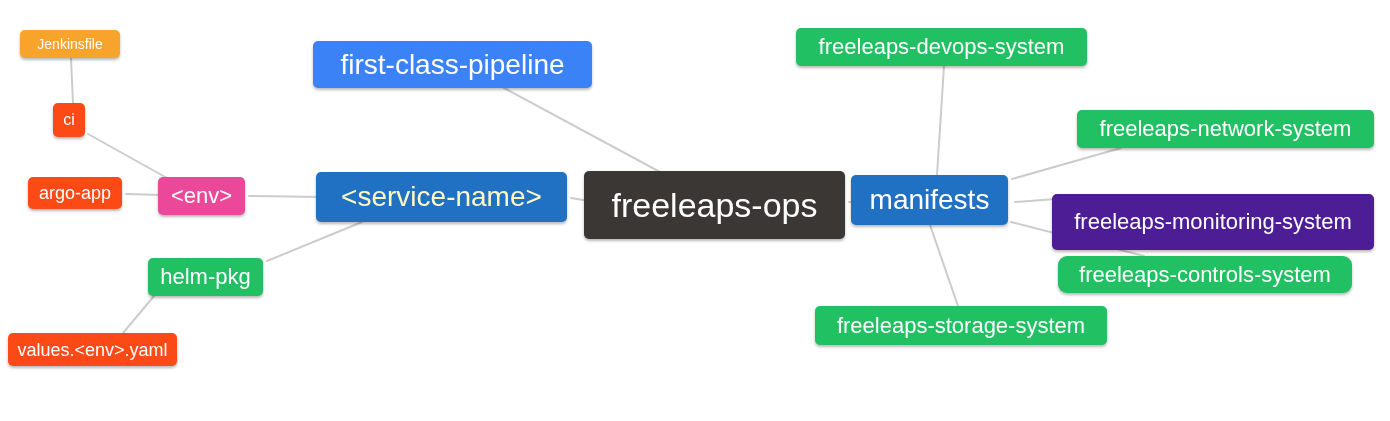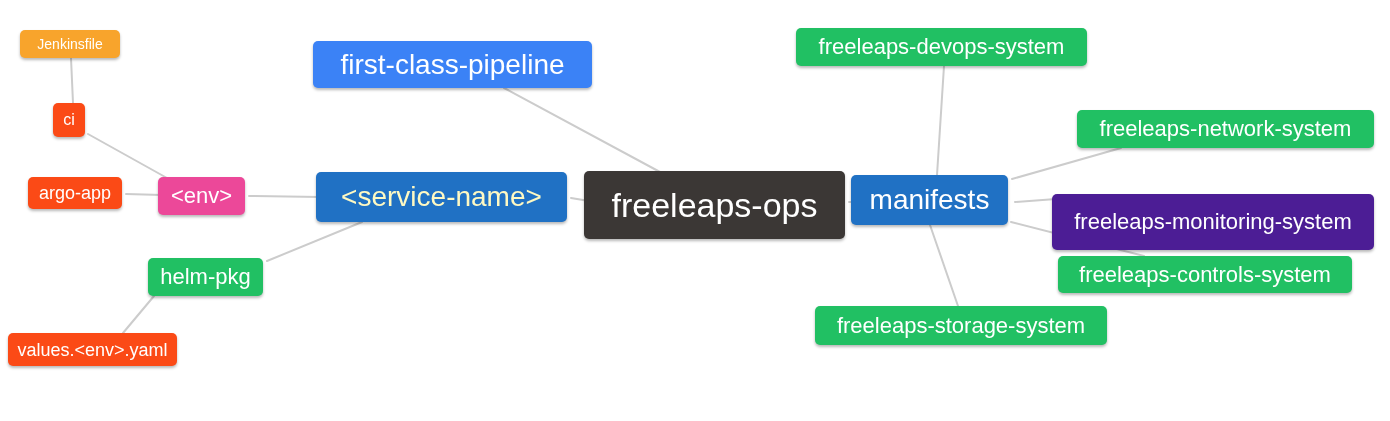--- a/index.html
+++ b/index.html
@@ -66,15 +66,15 @@
     <div class="node" style="left: 158px; top: 177px; width: 87px; height: 38px; font-size: 22px; background: #ec4899; color: rgb(255, 255, 255);">&lt;env&gt;</div>
     <div class="node" style="left: 148px; top: 258px; width: 115px; height: 38px; font-size: 22px; background: rgb(33, 192, 99); color: rgb(255, 255, 255);">helm-pkg</div>
     <div class="node" style="left: 8px; top: 333px; width: 169px; height: 33px; font-size: 18px; background: rgb(251, 74, 22); color: rgb(255, 255, 255);">values.&lt;env&gt;.yaml</div>
     <div class="node" style="left: 313px; top: 41px; width: 279px; height: 47px; font-size: 28px; background: #3b82f6; color: rgb(255, 255, 255);">first-class-pipeline</div>
     <div class="node" style="left: 316px; top: 172px; width: 251px; height: 50px; font-size: 28px; background: rgb(32, 113, 196); color: #fef9c3;">&lt;service-name&gt;</div>
     <div class="node" style="left: 584px; top: 171px; width: 261px; height: 68px; font-size: 34px; background: rgb(59, 55, 53); color: rgb(255, 255, 255);">freeleaps-ops</div>
     <div class="node" style="left: 851px; top: 175px; width: 157px; height: 50px; font-size: 28px; background: rgb(32, 113, 196); color: rgb(255, 255, 255);">manifests</div>
     <div class="node" style="left: 796px; top: 28px; width: 291px; height: 38px; font-size: 22px; background: rgb(33, 192, 99); color: rgb(255, 255, 255);">freeleaps-devops-system</div>
     <div class="node" style="left: 1053px; top: 110px; width: 297px; height: 38px; font-size: 22px; background: rgb(33, 192, 99); color: rgb(255, 255, 255); margin-left: 24px;">freeleaps-network-system</div>
     <div class="node" style="left: 1052px; top: 184px; width: 322px; height: 56px; font-size: 22px; background: #4c1d95; color: rgb(255, 255, 255); margin-top: 10px;">freeleaps-monitoring-system</div>
-    <div class="node" style="left: 1058px; top: 256px; width: 294px; height: 37px; font-size: 22px; background: rgb(33, 192, 99); color: rgb(255, 255, 255);">freeleaps-controls-system</div>
+    <div class="node" style="left: 1058px; top: 256px; width: 294px; height: 37px; font-size: 22px; background: rgb(33, 192, 99); color: rgb(255, 255, 255); border-radius: 9px;">freeleaps-controls-system</div>
     <div class="node" style="left: 815px; top: 306px; width: 292px; height: 39px; font-size: 22px; background: rgb(33, 192, 99); color: rgb(255, 255, 255);">freeleaps-storage-system</div>
   </div>
 
 </body></html>

